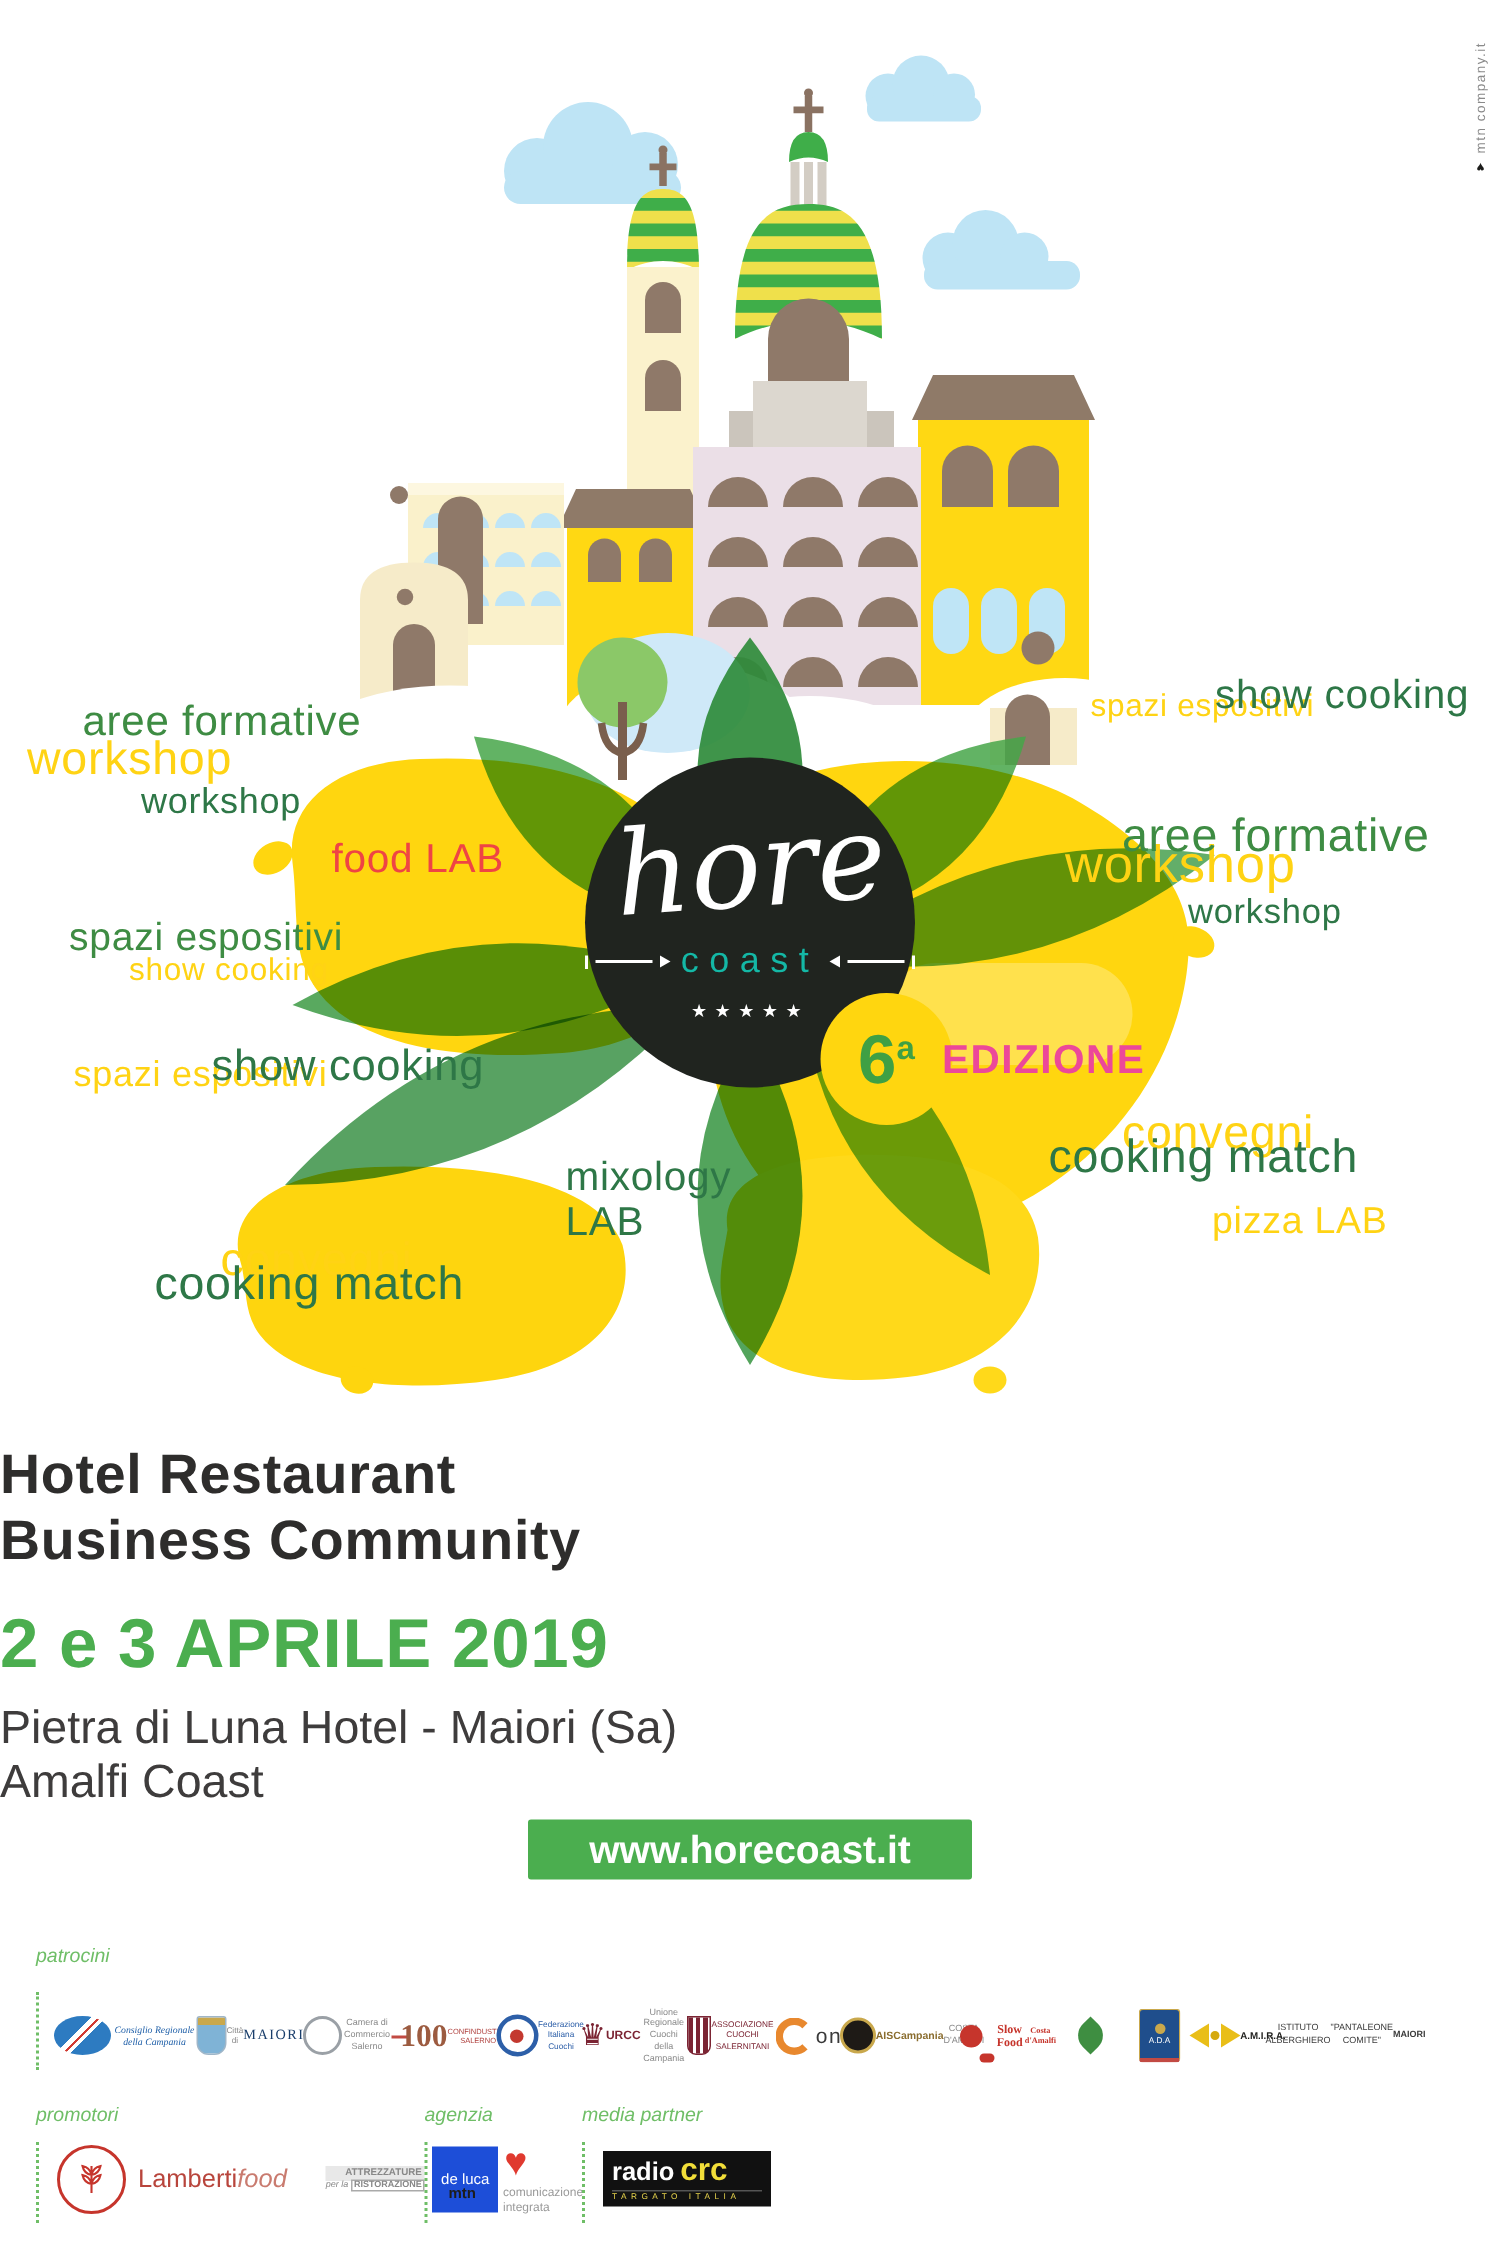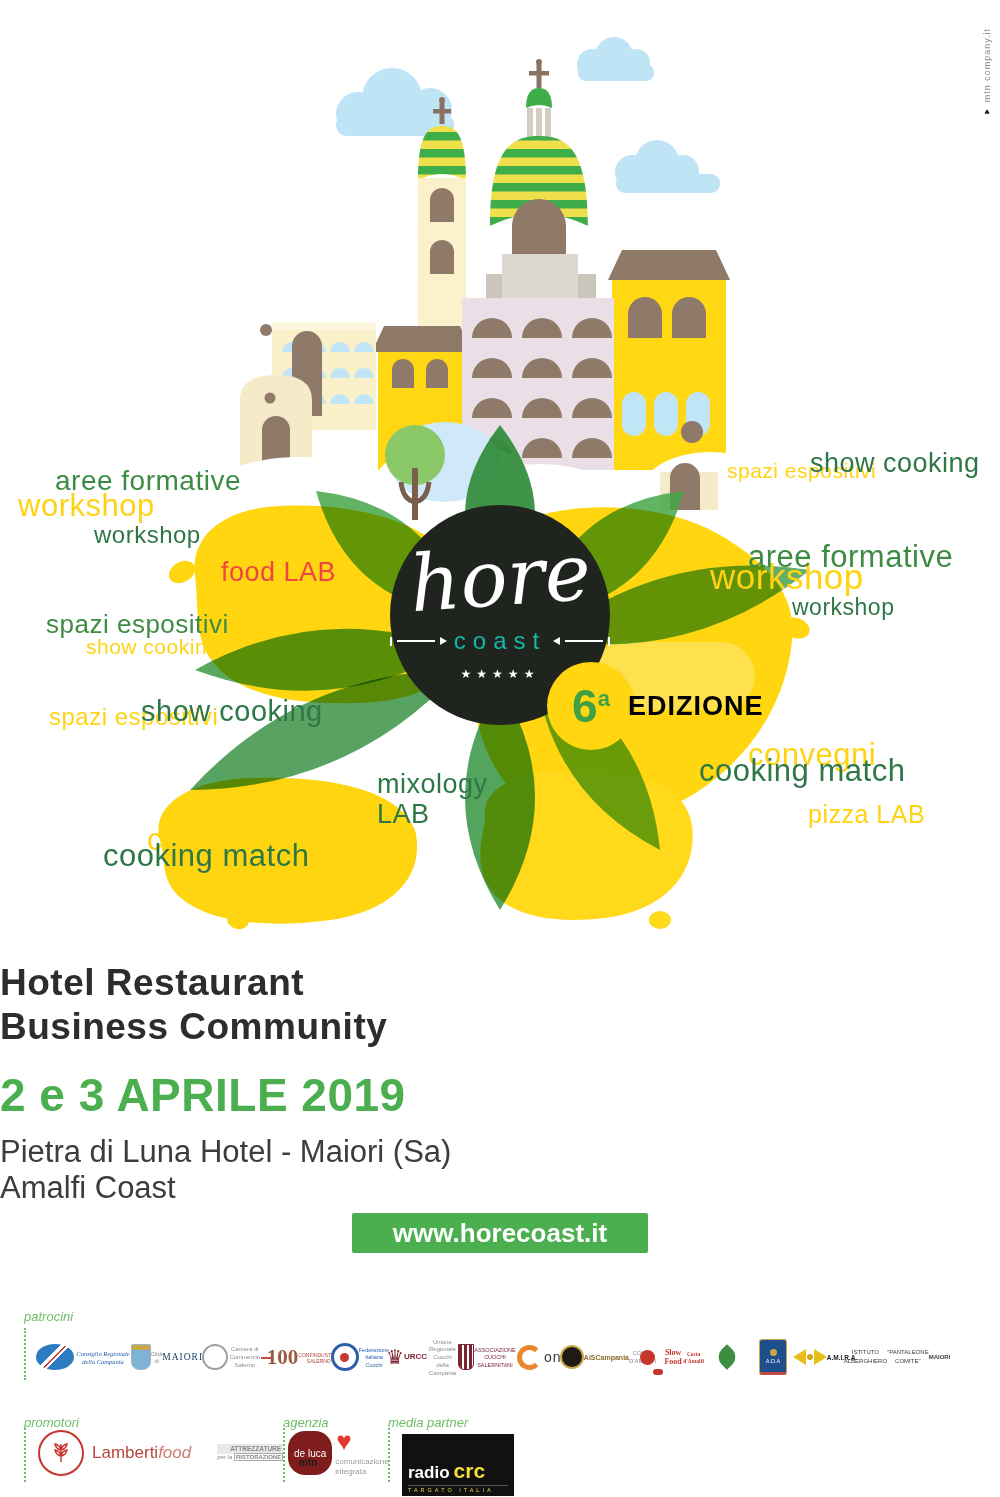--- a/index.html
+++ b/index.html
@@ -27,34 +27,34 @@
   .tri-l{width:0;height:0;border-top:4px solid transparent;border-bottom:4px solid transparent;border-right:7px solid #fff;}
   .coast-word{font-size:24px;letter-spacing:7px;color:#14b8a6;margin:4px 2px;}
   .logo-stars{color:#fff;font-size:12px;letter-spacing:5px;margin-top:8px;}
 
   
   .edition-circle{position:absolute;left:547px;top:662px;width:88px;height:88px;border-radius:50%;
     background:#FFD60F;z-index:6;display:flex;align-items:center;justify-content:center;
     color:#3FA044;font-weight:bold;font-size:46px;}
   .edition-circle sup{font-size:22px;vertical-align:super;}
   .edition-label{position:absolute;left:628px;top:691px;z-index:7;font-weight:bold;font-size:27px;
-    color:#000000;letter-spacing:1px;}
+    color:#ec4899;letter-spacing:1px;}
 
   
   .hl{position:absolute;width:988px;text-align:left;z-index:8;}
   .hl1{top:962px;font-size:37px;font-weight:bold;color:#2E2D2C;letter-spacing:.5px;}
   .hl2{top:1006px;font-size:37px;font-weight:bold;color:#2E2D2C;letter-spacing:.5px;}
   .date{top:1068px;font-size:46px;font-weight:bold;color:#4BAE4F;letter-spacing:.5px;}
   .ven1{top:1134px;font-size:31px;color:#3E3C3C;}
   .ven2{top:1170px;font-size:31px;color:#3E3C3C;}
   .web-btn{position:absolute;left:352px;top:1213px;width:296px;height:40px;background:#4BAE4F;border-radius:2px;
     z-index:8;display:flex;align-items:center;justify-content:center;color:#fff;font-weight:bold;font-size:26px;}
 
   
-  .sec-label{position:absolute;font-style:italic;color:#6FBE67;font-size:13px;z-index:9;margin-top:13px;}
+  .sec-label{position:absolute;font-style:italic;color:#6FBE67;font-size:13px;z-index:9;}
   .dotline{position:absolute;width:0;border-left:2px dotted #6FBE67;z-index:9;}
   .p-row{position:absolute;left:36px;top:1322px;width:945px;height:70px;display:flex;align-items:center;z-index:9;}
   .p-tile{display:flex;flex-direction:row;align-items:center;justify-content:center;text-align:center;}
   .gly{height:36px;display:flex;align-items:center;justify-content:center;gap:2px;}
   .cap{font-size:6px;color:#8a8a8a;line-height:1.3;margin-top:2px;}
 
   .g-consiglio{width:38px;height:26px;border-radius:50%;
     background:linear-gradient(135deg,transparent 47%,#D23B33 47%,#D23B33 51%,transparent 51%),
                linear-gradient(135deg,transparent 40%,#fff 40%,#fff 56%,transparent 56%),#2D7BC1;}
   .cap-consiglio{font-family:"Liberation Serif",serif;font-style:italic;color:#1F5FA8;font-size:6.5px;}
@@ -93,28 +93,28 @@
   .pr-row{position:absolute;left:38px;top:1430px;display:flex;align-items:center;gap:26px;z-index:9;}
   .lamb{display:flex;align-items:center;gap:8px;}
   .g-lamb{width:42px;height:42px;border:2px solid #C6352C;border-radius:50%;display:flex;align-items:center;justify-content:center;}
   .lamb-name{font-size:17px;color:#B8453C;}
   .lamb-suffix{font-style:italic;color:#C97B6F;}
   .deluca{display:flex;align-items:center;gap:5px;}
   .dl-txt{text-align:right;line-height:1.3;}
   .dl-1{font-size:6.5px;font-weight:bold;color:#888;background:#E8E8E8;padding:1px 2px;}
   .dl-2{font-size:6px;color:#888;font-style:italic;}
   .dl-2 b{font-style:normal;border:1px solid #AAA;padding:0 1px;}
-  .dl-box{width:44px;height:44px;background:#7f1d1d;color:#fff;font-size:10px;display:flex;align-items:center;justify-content:center;border-radius:17px;}
+  .dl-box{width:44px;height:44px;background:#1d4ed8;color:#fff;font-size:10px;display:flex;align-items:center;justify-content:center;}
   .mtn{position:absolute;left:299px;top:1428px;display:flex;flex-direction:column;align-items:center;z-index:9;}
   .mtn-heart{color:#E03A2F;font-size:26px;line-height:1;}
   .mtn-line{display:flex;gap:18px;align-items:flex-start;margin-top:3px;}
   .mtn-name{font-weight:bold;font-size:10px;color:#1D1D1B;}
   .mtn-desc{font-size:8px;color:#9A9A9A;line-height:1.2;}
   .radio{position:absolute;left:402px;top:1434px;width:100px;background:#111;padding:4px 6px 3px;z-index:9;}
-  .radio-top{display:flex;align-items:baseline;gap:4px;margin-top:24px;}
+  .radio-top{display:flex;align-items:baseline;gap:4px;}
   .radio-w1{color:#fff;font-weight:bold;font-size:17px;}
   .radio-w2{color:#F2DE39;font-weight:bold;font-size:21px;line-height:.9;}
   .radio-sub{color:#E8D44D;font-size:5.5px;letter-spacing:3px;margin-top:2px;border-top:1px solid #555;padding-top:1px;}
 
   .side-credit{position:absolute;right:8px;top:28px;writing-mode:vertical-rl;transform:rotate(180deg);
     font-size:9px;color:#8A8A8A;letter-spacing:1px;z-index:9;}
   .side-credit .hrt{color:#1D1D1B;}
 </style>
 </head>
 <body>

